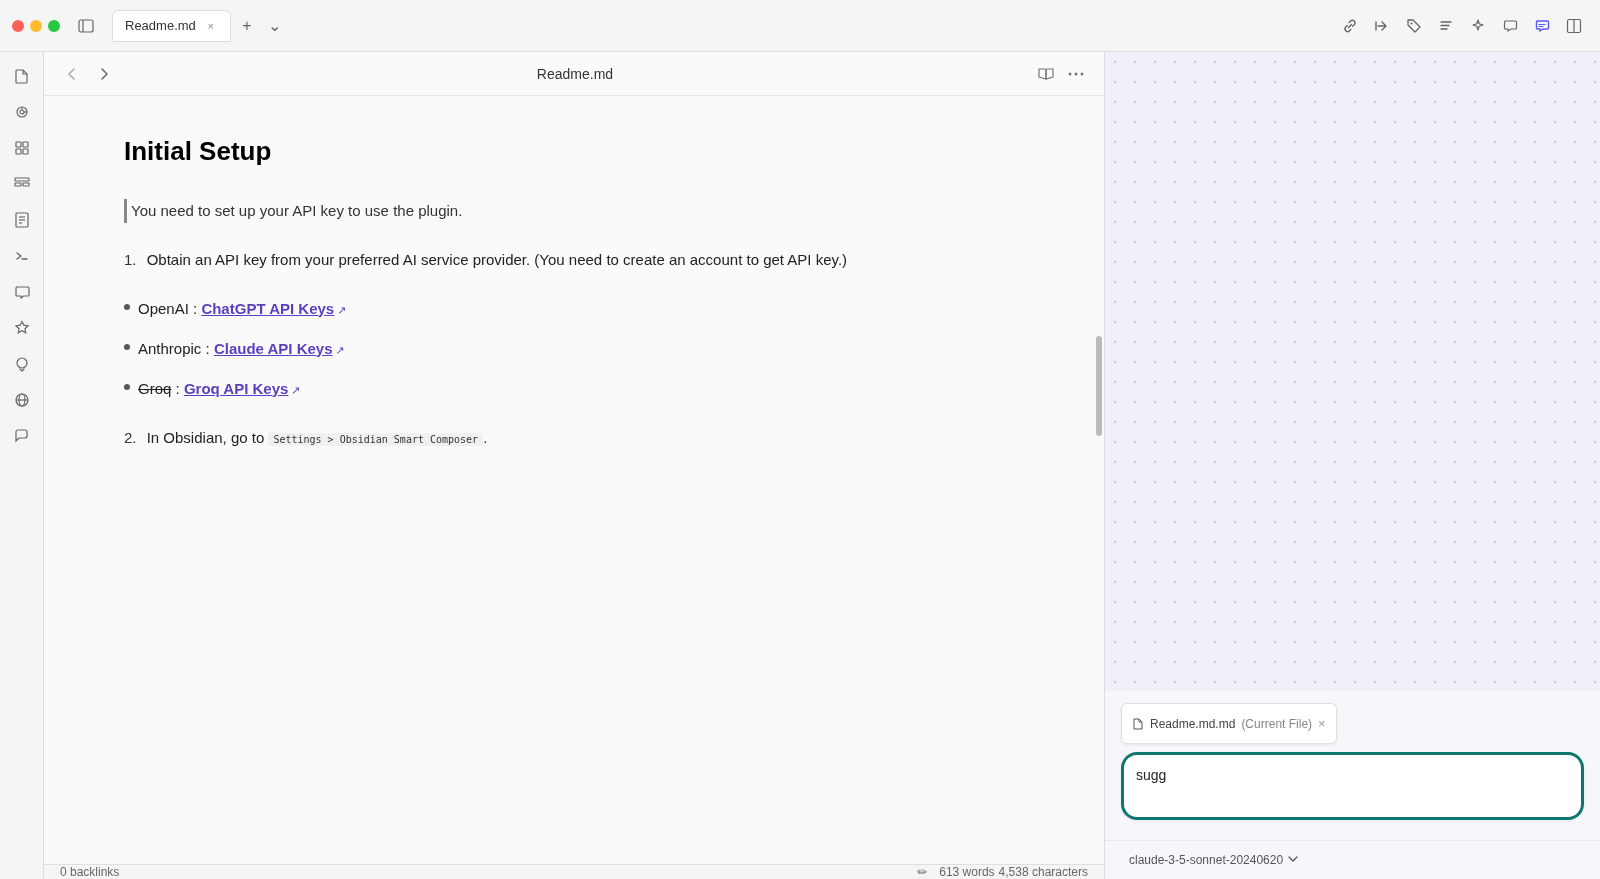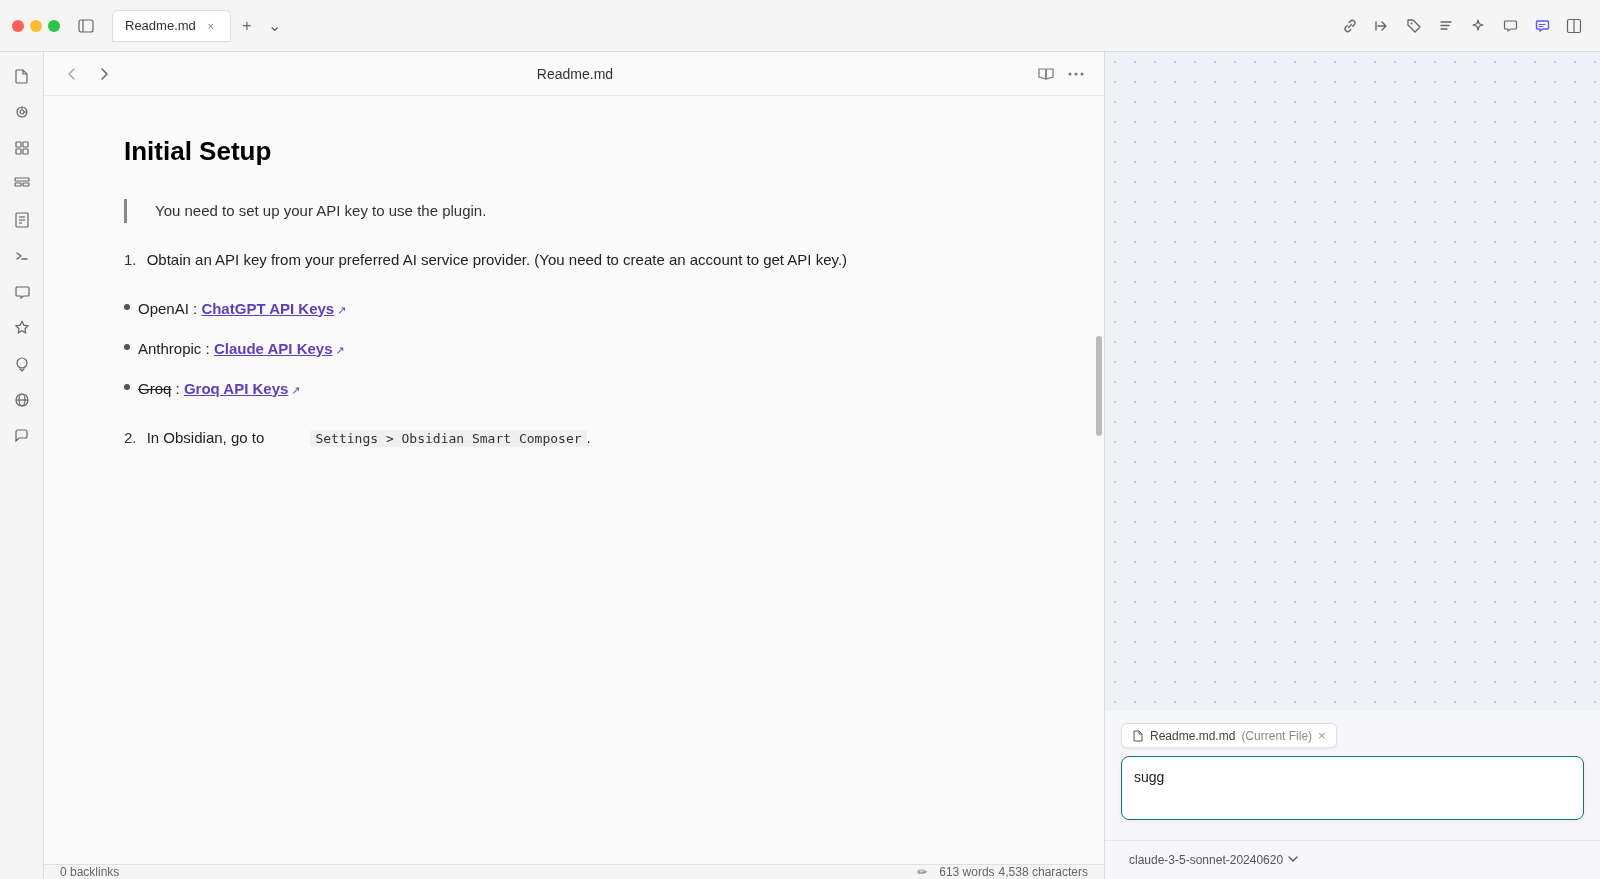--- a/index.html
+++ b/index.html
@@ -234,21 +234,21 @@
 
     h1.doc-heading {
       font-size: 26px;
       font-weight: 700;
       color: #000000;
       margin-bottom: 32px;
     }
 
     .blockquote-section {
       border-left: 3px solid #888;
-      padding-left: 28px;
+      padding-left: 4px;
       margin: 24px 0;
       color: #333;
       font-size: 15px;
       line-height: 1.6;
     }
 
     .doc-list {
       list-style: none;
       padding: 0;
     }
@@ -311,26 +311,25 @@
       font-size: 11px;
       color: #5a3fbf;
     }
 
     .strikethrough {
       text-decoration: line-through;
     }
 
     .inline-code {
       font-family: 'SFMono-Regular', 'Consolas', monospace;
-      font-size: 13px;
+      font-size: 10px;
       background: #f0f0f0;
       padding: 1px 5px;
       border-radius: 3px;
       color: #333;
-      margin-left: 42px;
     }
 
     
     .status-bar {
       height: 15px;
       background: #f5f5f5;
       border-top: 1px solid #e0e0e0;
       display: flex;
       align-items: center;
       padding: 0 16px;
@@ -404,38 +403,38 @@
       padding: 12px 16px 16px;
       background: #f7f7fb;
     }
 
     .chat-file-tag {
       display: inline-flex;
       align-items: center;
       background: #ffffff;
       border: 1px solid #e0e0e0;
       border-radius: 6px;
-      padding: 4px 10px;
+      padding: 12px 10px;
       font-size: 12px;
       color: #444;
       gap: 6px;
       margin-bottom: 8px;
       box-shadow: 0 1px 3px rgba(0,0,0,0.08);
     }
 
     .chat-file-tag-close {
       color: #999;
       cursor: pointer;
       font-size: 13px;
     }
 
     .chat-text-input {
       background: #ffffff;
-      border: 1px solid #0f766e;
-      border-radius: 8px;
+      border: 3px solid #0f766e;
+      border-radius: 16px;
       padding: 10px 12px;
       font-size: 14px;
       color: #222;
       width: 100%;
       min-height: 60px;
       outline: none;
       resize: none;
       font-family: inherit;
       line-height: 1.5;
       box-shadow: 0 1px 4px rgba(0,0,0,0.06);

